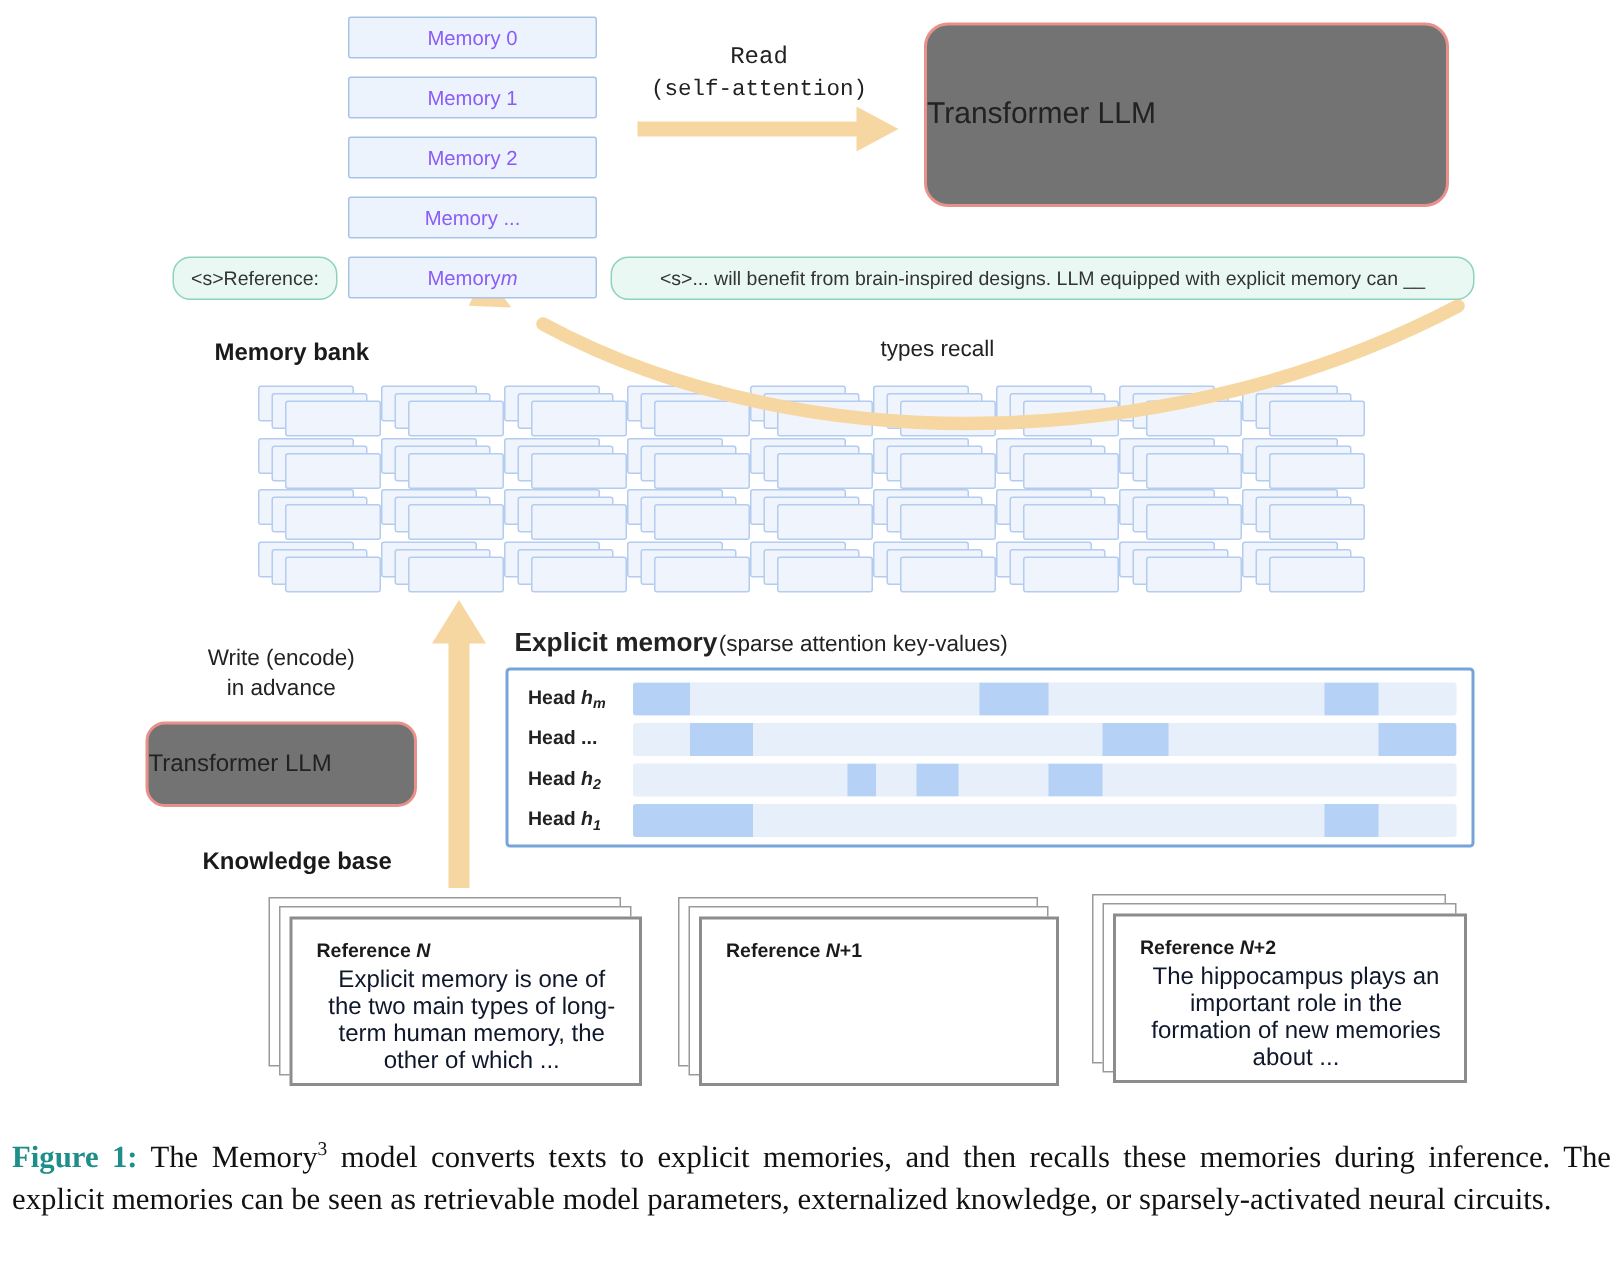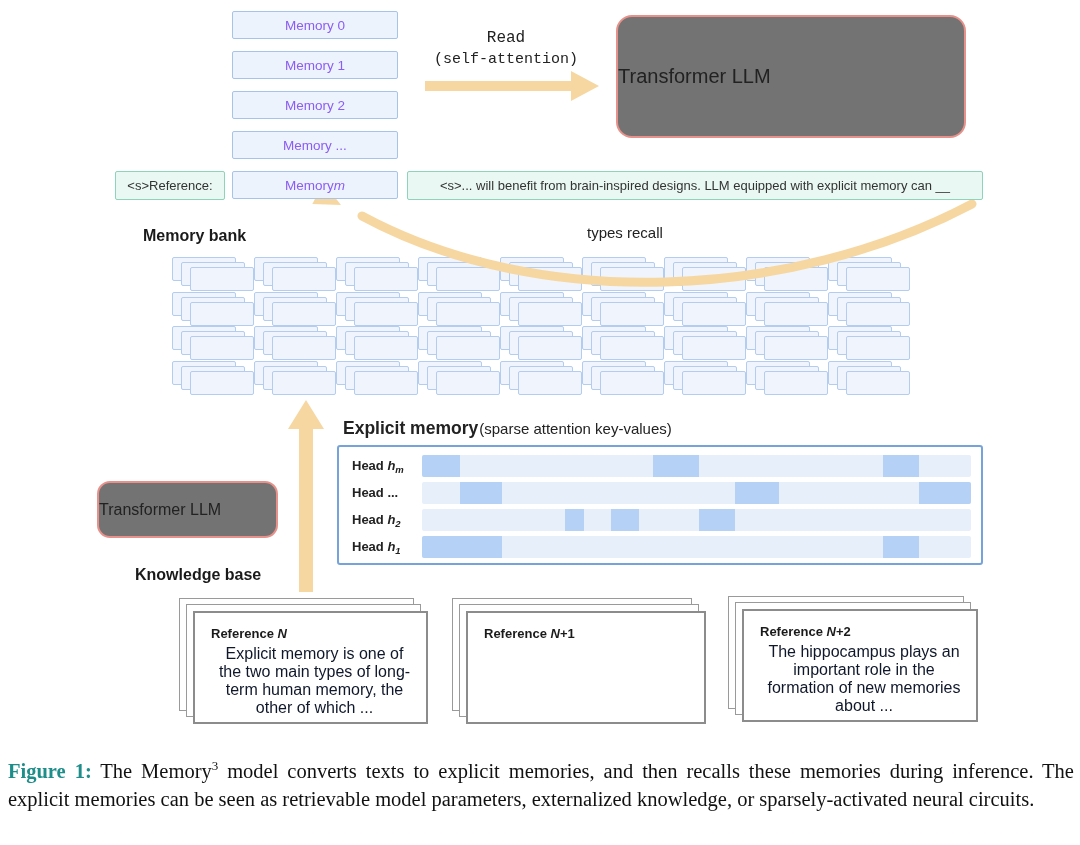--- a/index.html
+++ b/index.html
@@ -8,21 +8,21 @@
 
   
   .mem-box{position:absolute;left:232px;width:166px;height:28px;
            background:#edf3fc;border:1.5px solid #a8c3e8;border-radius:2px;
            display:flex;align-items:center;justify-content:center;
            font-size:13.5px;color:#8b5cf6;box-sizing:border-box;}
   .italic{font-style:italic;}
 
   
   .green-box{position:absolute;top:171px;height:29px;background:#e9f8f2;
-             border:1.5px solid #8ed3ba;border-radius:2px;box-sizing:border-box;
+             border:1.5px solid #8ed3ba;border-radius:12px;box-sizing:border-box;
              display:flex;align-items:center;justify-content:center;
              font-size:13px;color:#333;white-space:nowrap;}
 
   
   .read-label{position:absolute;left:420px;top:28px;width:172px;text-align:center;
               font-size:16px;color:#222;line-height:21px;font-family:Liberation Mono, monospace;}
 
   
   .llm-box{position:absolute;background:#737373;border:2.5px solid #e8918a;
            border-radius:16px;display:flex;align-items:center;
@@ -344,20 +344,24 @@
     </div>
     <div class="head-row">
       <div class="head-label"><span>Head </span><span class="italic">h</span><span class="hsub">1</span></div>
       <div class="strip">
           <div class="seg" style="left: 0%; width: 14.5%;"></div>
           <div class="seg" style="left: 84%; width: 6.5%;"></div>
         </div>
     </div>
   </div>
 
+  <div id="write-label">
+    <div>Write (encode)</div>
+    <div>in advance</div>
+  </div>
   <div class="llm-box" id="llm-write">
     <span>Transformer LLM</span>
   </div>
   <div class="bold-label" style="left:135px;top:566px">Knowledge base</div>
 
   <div class="card-stack" style="left:193px;top:611px;width:235px">
     <div class="card back2"></div>
     <div class="card back1"></div>
     <div class="card front">
       <div class="card-title"><span>Reference </span><span class="italic">N</span><span></span></div>

